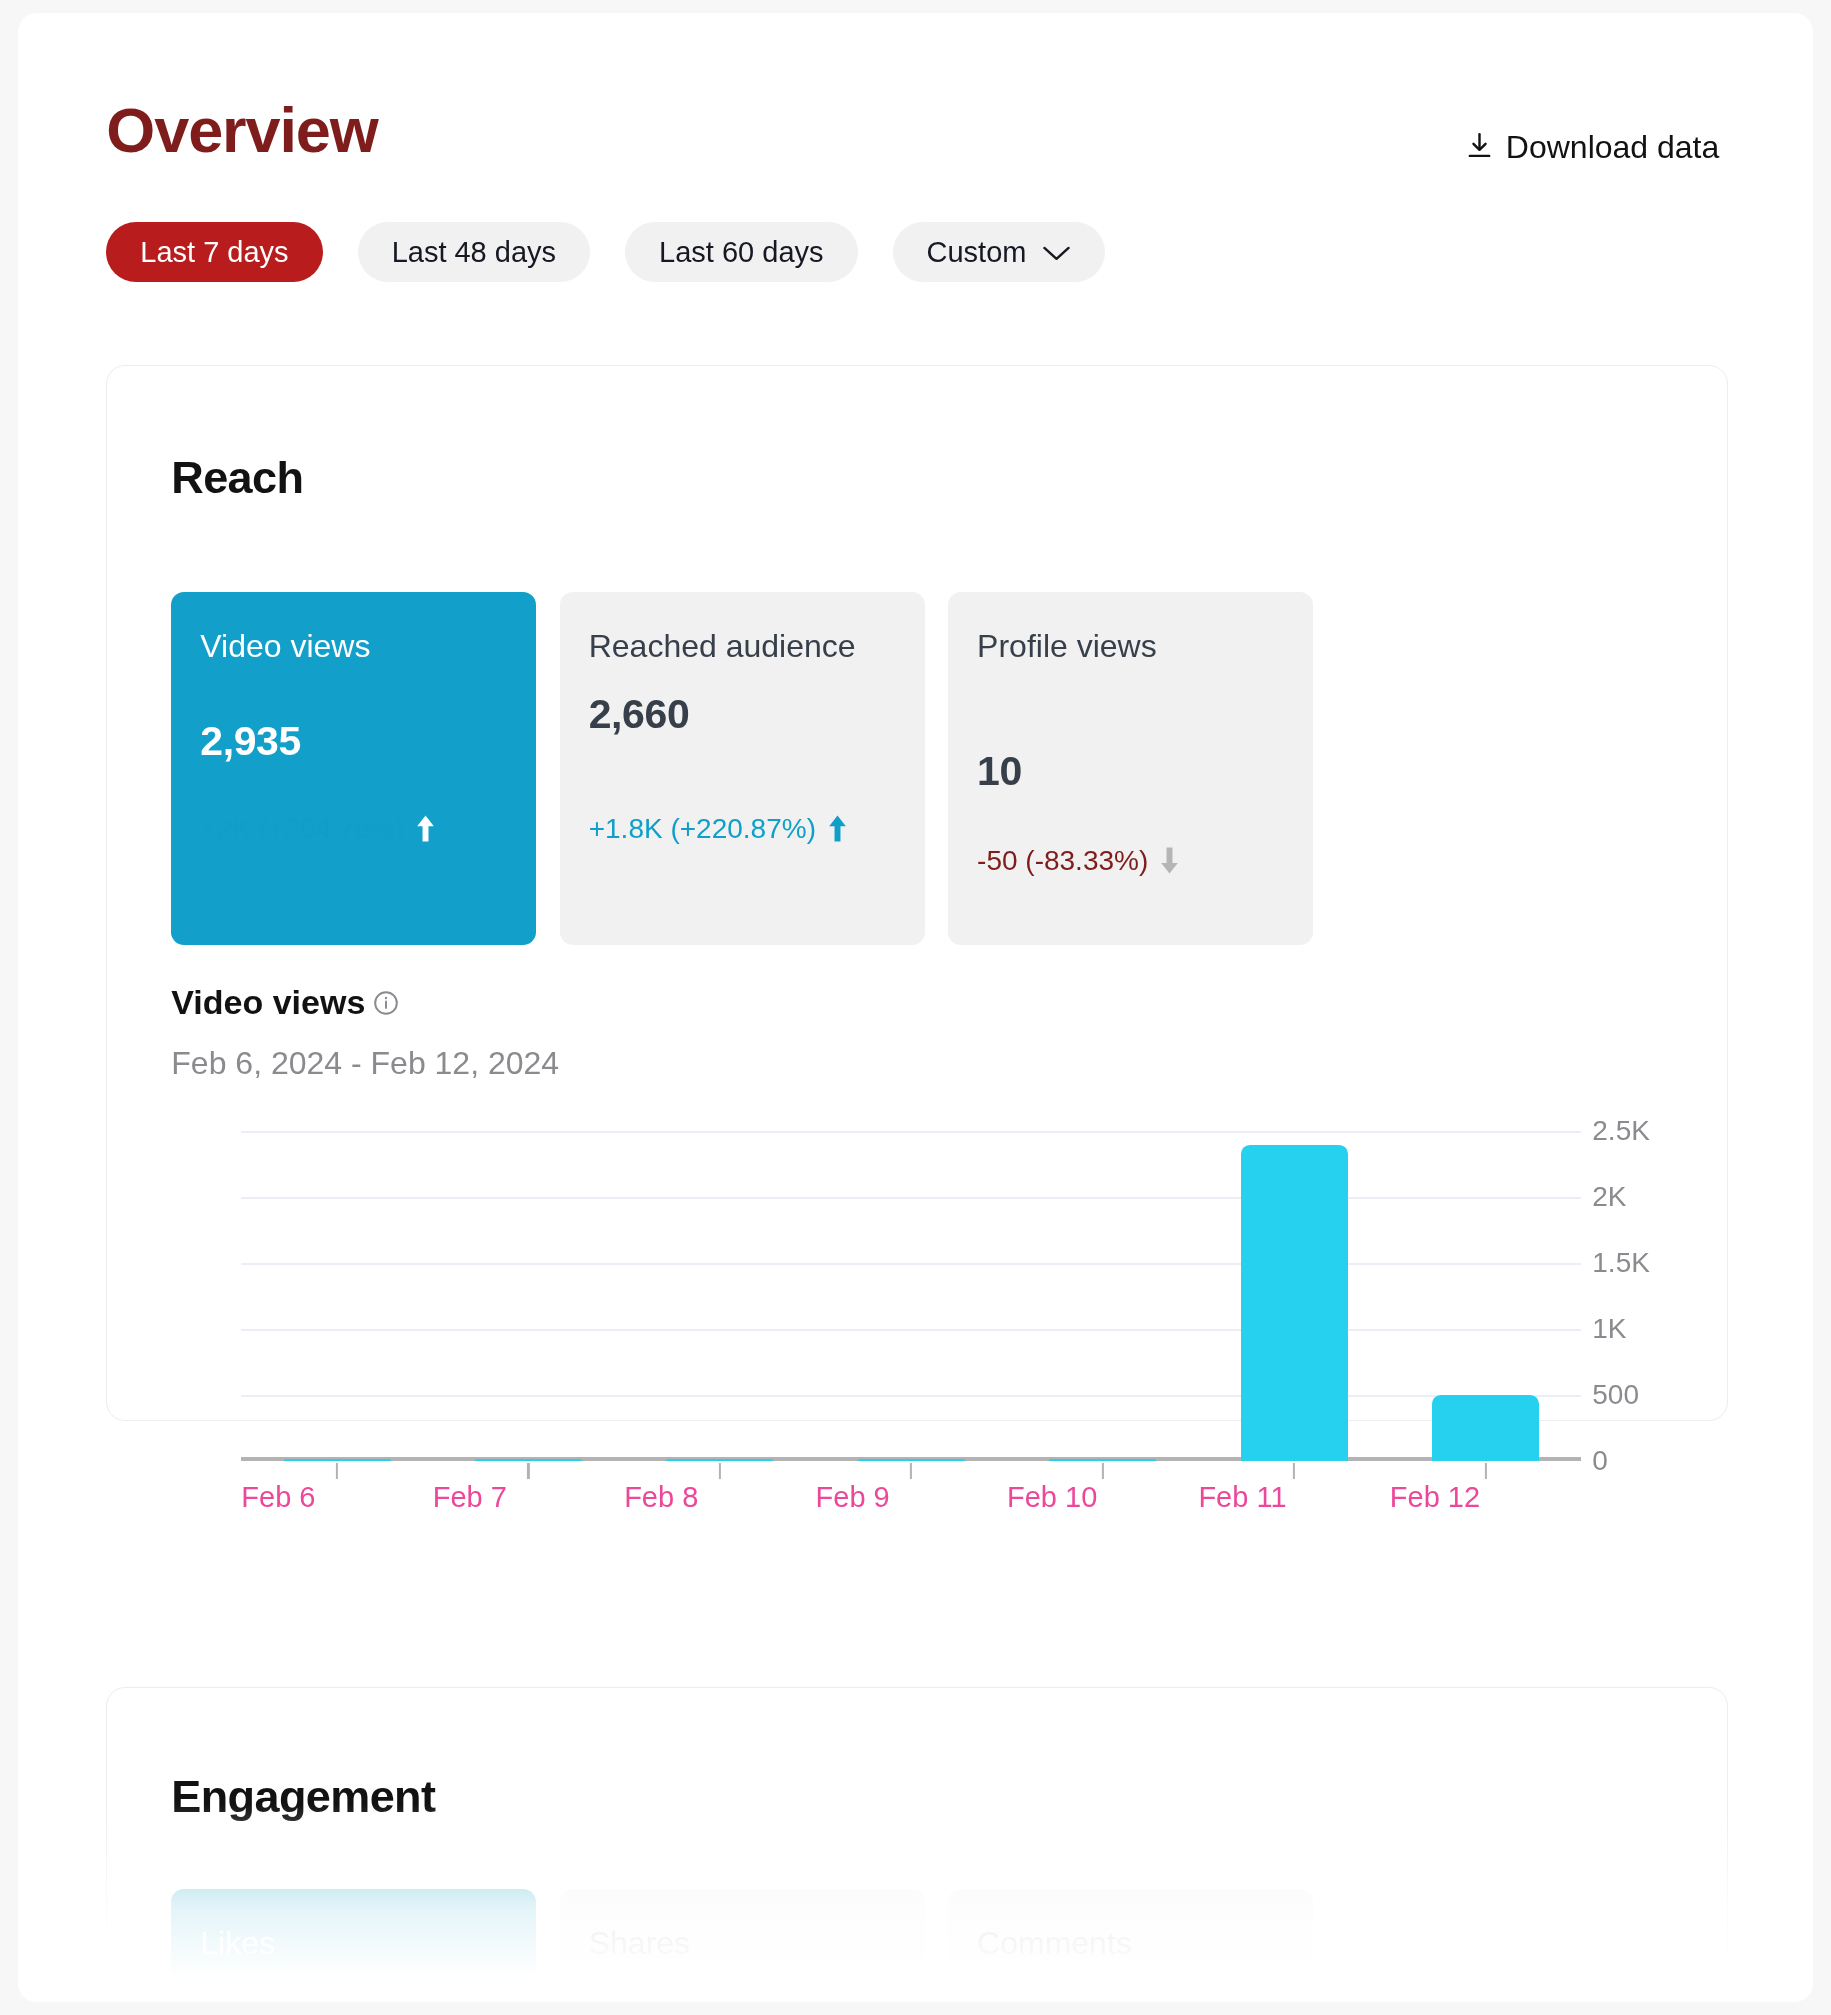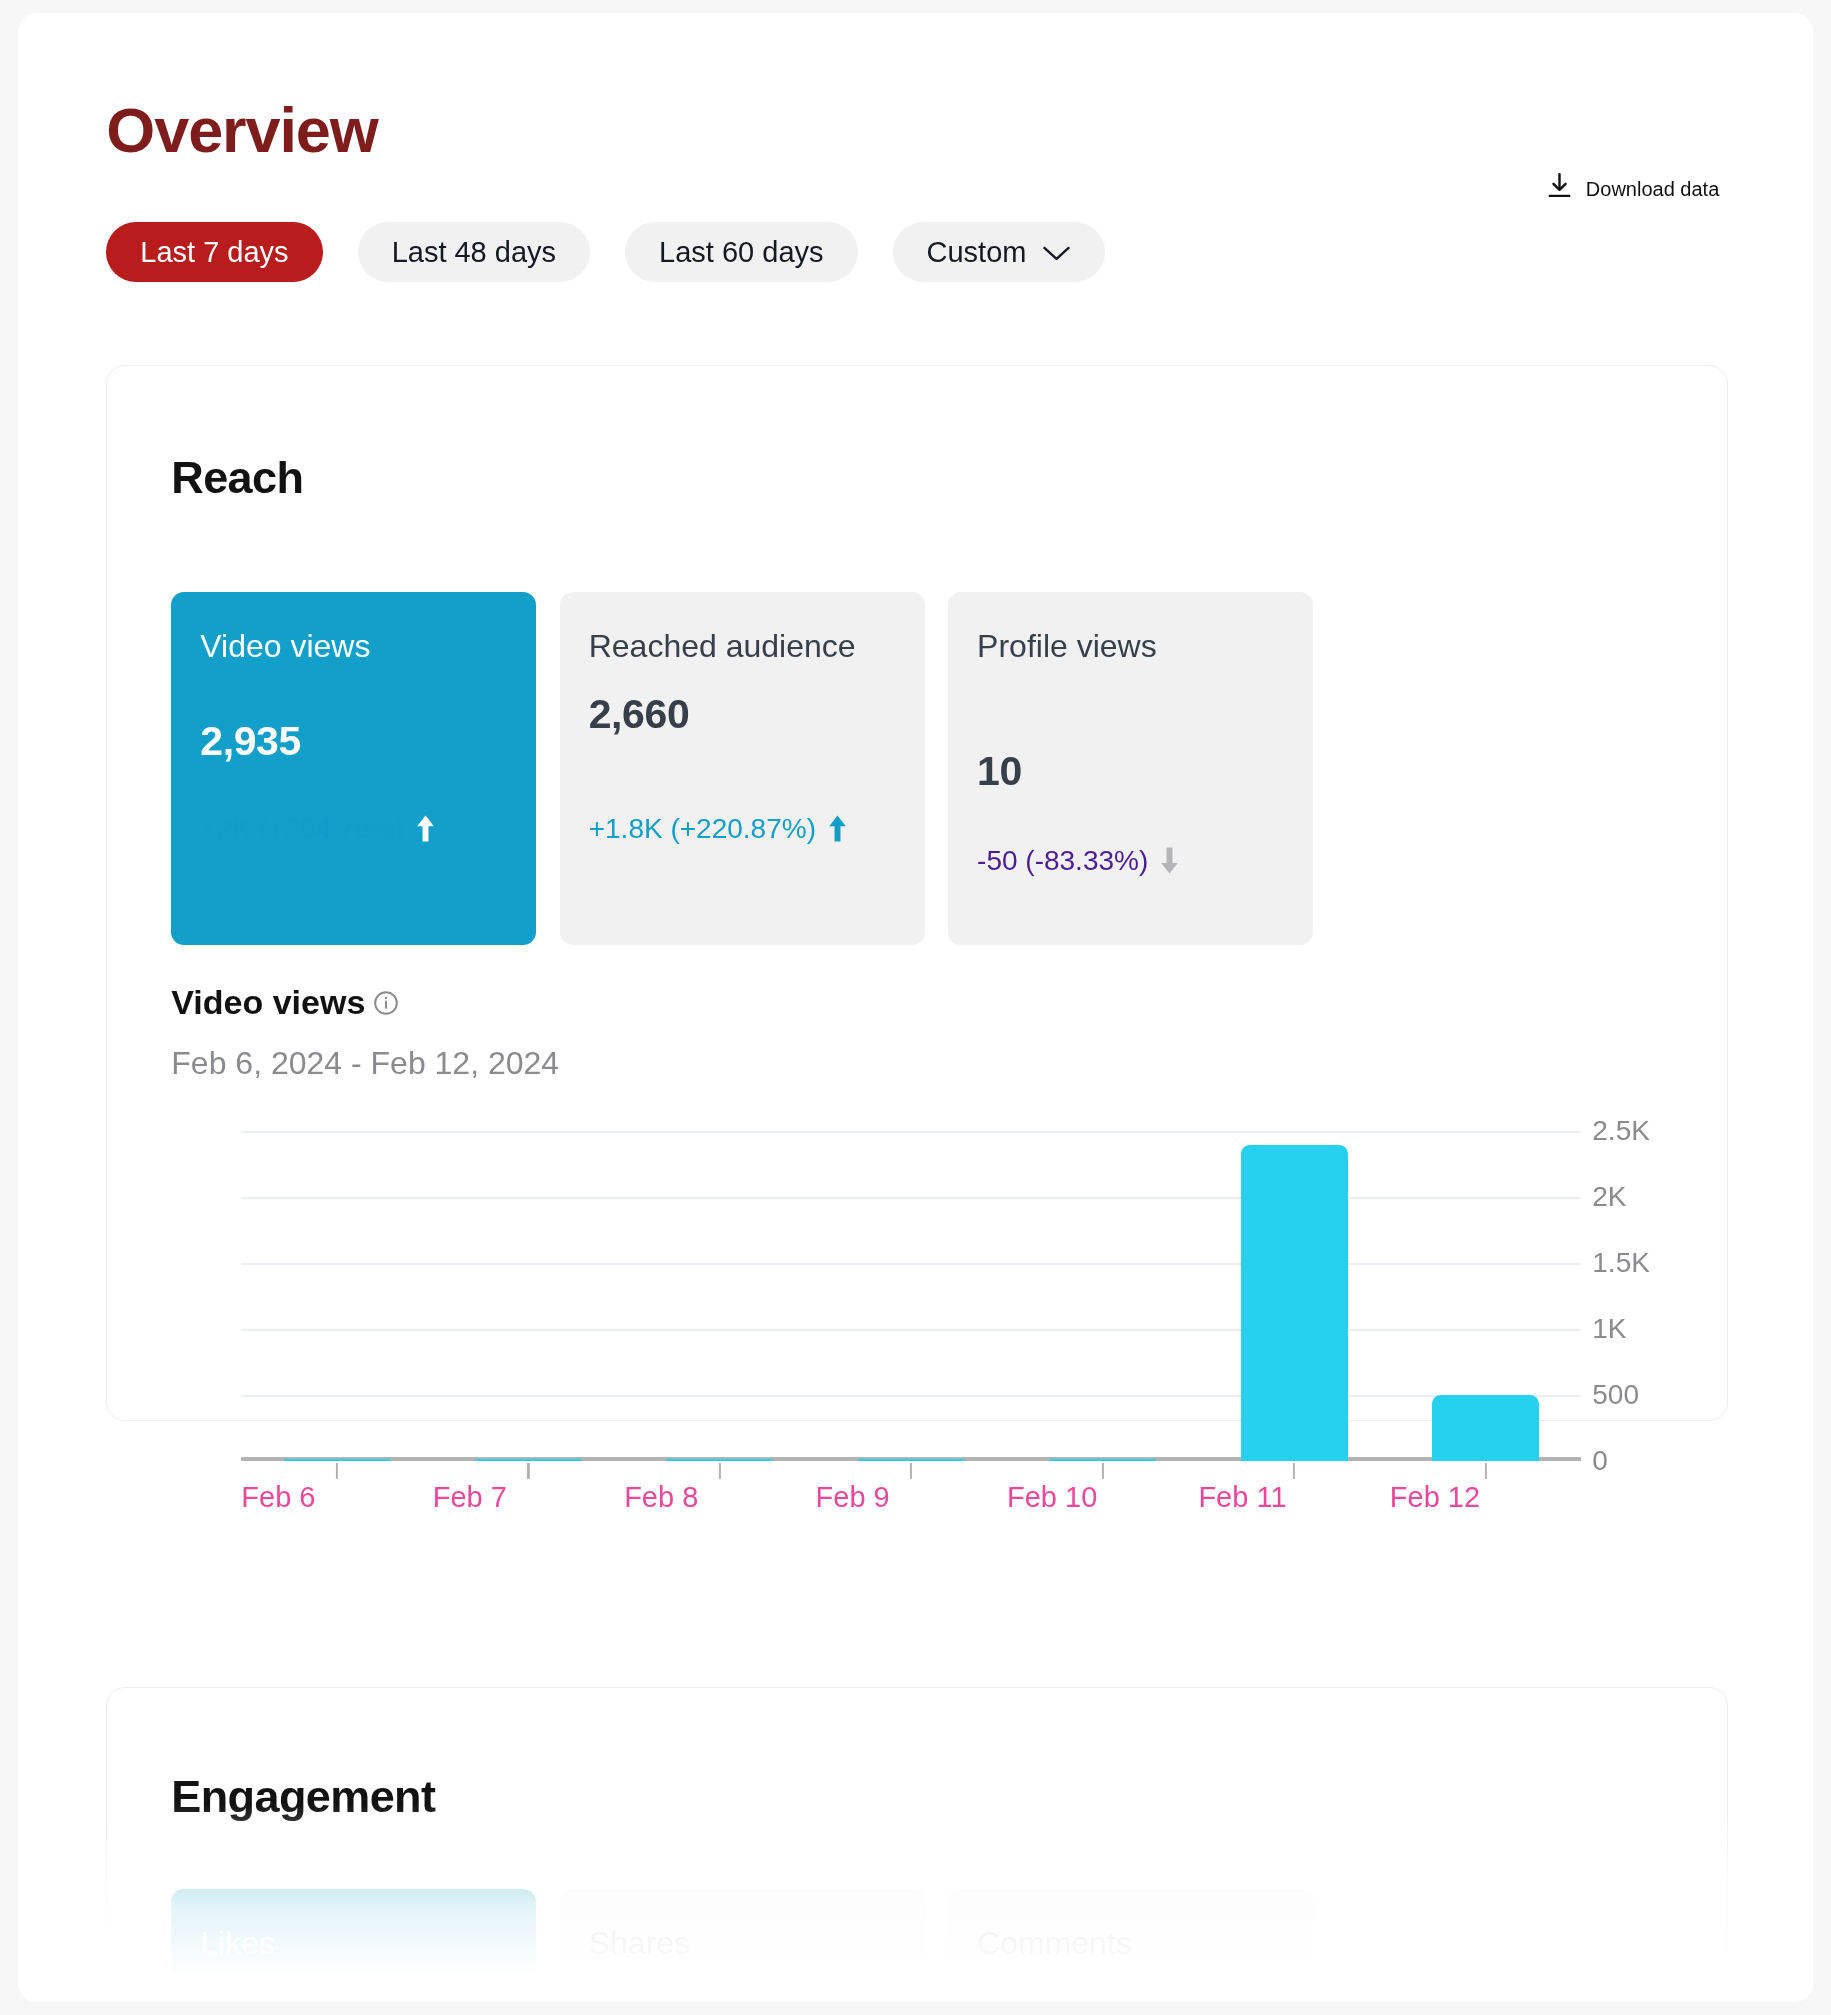--- a/index.html
+++ b/index.html
@@ -36,27 +36,26 @@
     font-weight: 800;
     color: #7f1d1d;
     letter-spacing: -1.1px;
     line-height: 1;
   }
   .download-link {
     position: absolute;
     right: 94px;
     top: 116px;
     display: flex;
-    align-items: flex-end;
+    align-items: flex-start;
     gap: 11.7px;
-    font-size: 20px;
+    font-size: 32px;
     color: #121212;
     cursor: pointer;
     white-space: nowrap;
-    margin-top: 40px;
   }
   .download-icon {
     width: 29px; height: 32px;
     display: block;
   }
 
   
   .pill-row {
     position: absolute;
     left: 88px;
@@ -149,21 +148,21 @@
     font-weight: 800;
     color: #37404a;
     letter-spacing: -0.4px;
   }
   .metric.active .m-value { color: #ffffff; }
 
   .metric .m-delta {
     position: absolute;
     left: 29px;
     font-size: 28px;
-    color: #4c1d95;
+    color: #7f1d1d;
     line-height: 1.15;
     max-width: 308px;
   }
   .metric.active .m-delta { color: #ffffff; }
   .metric.up .m-delta { color: #0f9fc8; }
 
   .arrow {
     display: inline-block;
     width: 19px;
     height: 29px;

